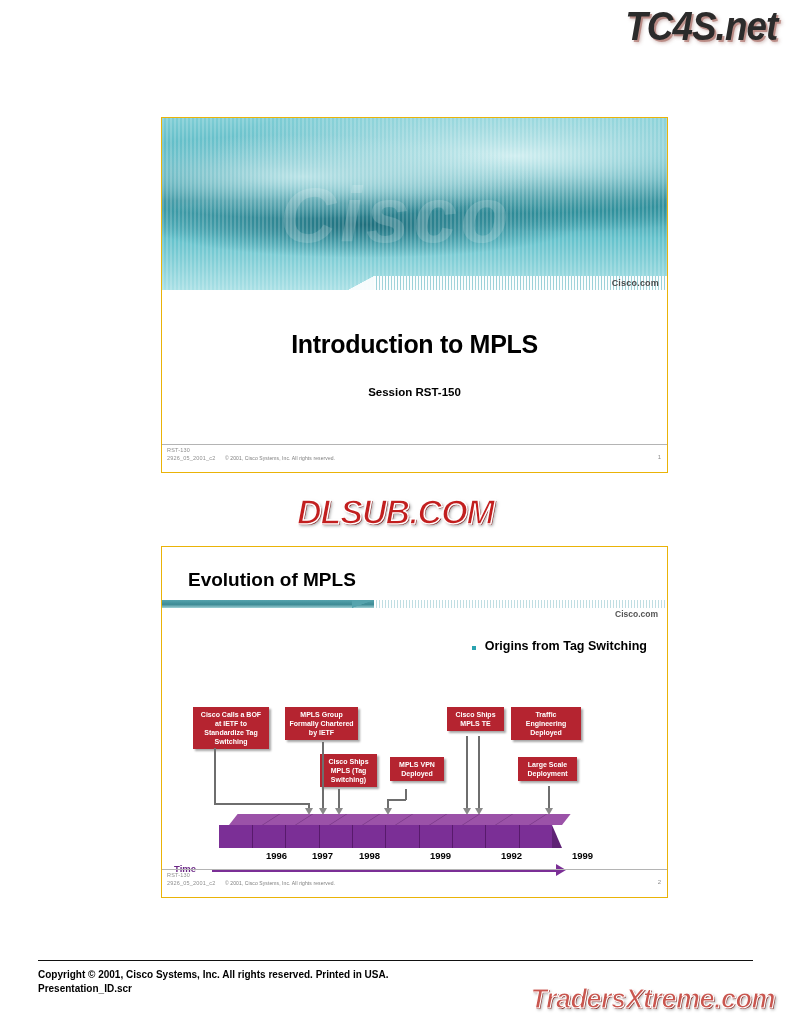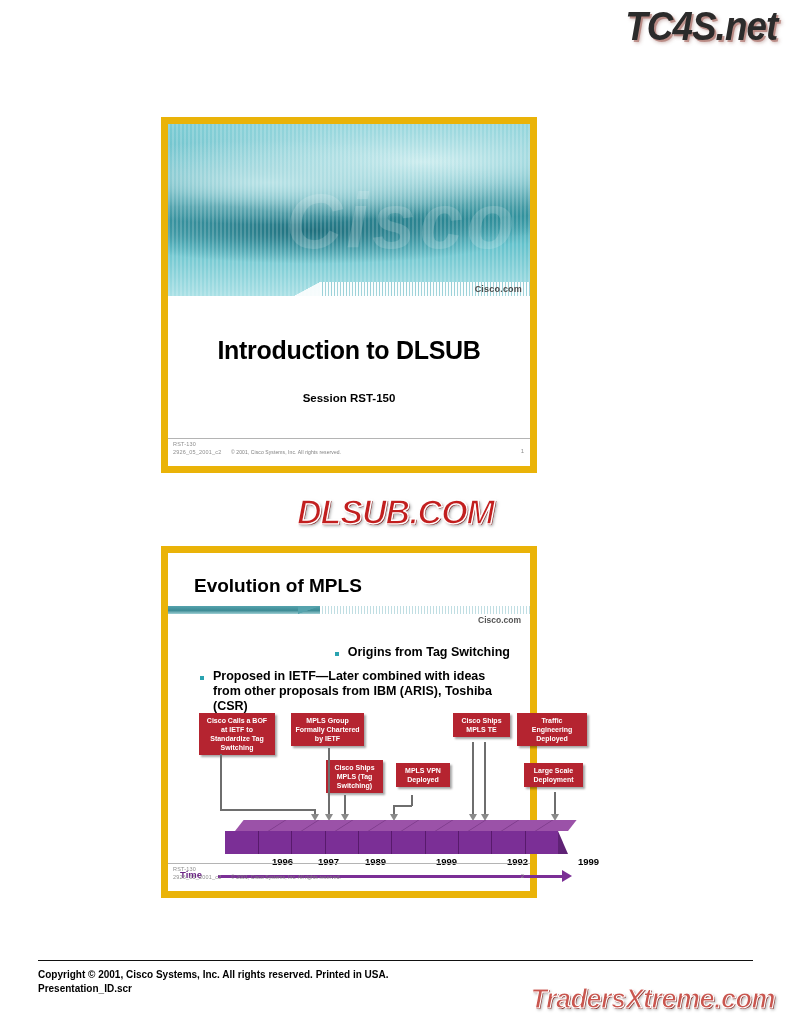--- a/index.html
+++ b/index.html
@@ -25,23 +25,23 @@
     color: #2b2b2b;
     text-shadow: 2px 2px 0 rgba(160,90,80,0.55), 3px 3px 4px rgba(120,60,55,0.35);
     transform: scaleX(0.92);
     transform-origin: right top;
   }
 
   
   .slide {
     position: absolute;
     left: 161px;
-    width: 376px;
+    width: 507px;
     background: #ffffff;
-    border: 7px solid #eab308;
+    border: 1px solid #eab308;
     box-sizing: border-box;
   }
   #slide1 { top: 117px; height: 356px; }
   #slide2 { top: 546px; height: 352px; }
 
   
   .banner {
     position: relative;
     height: 172px;
     overflow: hidden;
@@ -351,21 +351,21 @@
 
 <div class="slide" id="slide1">
 
   <div class="banner">
     <div class="banner-watermark">Cisco</div>
     <div class="banner-hatch"></div>
     <div class="banner-ciscocom">Cisco.com</div>
   </div>
 
   <div class="s1-body">
-    <div class="s1-title">Introduction to DLSUB</div>
+    <div class="s1-title">Introduction to MPLS</div>
     <div class="s1-sub">Session RST-150</div>
   </div>
 
   <div class="sfooter">
     <div class="sf-id">
       <div>RST-130</div>
       <div>2926_05_2001_c2</div>
     </div>
     <div class="sf-copy">© 2001, Cisco Systems, Inc. All rights reserved.</div>
     <div class="sf-page">1</div>
@@ -382,24 +382,20 @@
       <div class="solid"></div>
       <div class="hatch"></div>
     </div>
     <div class="s2-ciscocom">Cisco.com</div>
   </div>
 
   <div class="bullets">
     <div class="bullet">
       <div class="dot"></div>
       <div class="txt">Origins from Tag Switching</div>
-    </div>
-    <div class="bullet">
-      <div class="dot"></div>
-      <div class="txt">Proposed in IETF—Later combined with ideas from other proposals from IBM (ARIS), Toshiba (CSR)</div>
     </div>
   </div>
 
   <div class="diagram">
 
     <div class="callout" style="left:31px; top:0px; width:76px;">Cisco Calls a BOF at IETF to Standardize Tag Switching</div>
     <div class="callout" style="left:123px; top:0px; width:73px;">MPLS Group Formally Chartered by IETF</div>
     <div class="callout" style="left:158px; top:47px; width:57px;">Cisco Ships MPLS (Tag Switching)</div>
     <div class="callout" style="left:228px; top:50px; width:54px;">MPLS VPN Deployed</div>
     <div class="callout" style="left:285px; top:0px; width:57px;">Cisco Ships MPLS TE</div>
@@ -453,21 +449,21 @@
         <div class="seg" style="left:233px;"></div>
         <div class="seg" style="left:266px;"></div>
         <div class="seg" style="left:300px;"></div>
       </div>
       <div class="bar-side"></div>
     </div>
 
     <div class="years">
       <div class="year" style="left:0px;margin-left:47px;">1996</div>
       <div class="year" style="left:69px;margin-left:24px;">1997</div>
-      <div class="year" style="left:140px;">1989</div>
+      <div class="year" style="left:140px;">1998</div>
       <div class="year" style="left:211px;">1999</div>
       <div class="year" style="left:282px;">1992</div>
       <div class="year" style="left:353px;">1999</div>
     </div>
 
     <div class="time-label">Time</div>
     <div class="time-axis"></div>
     <div class="time-arrow"></div>
   </div>
 

